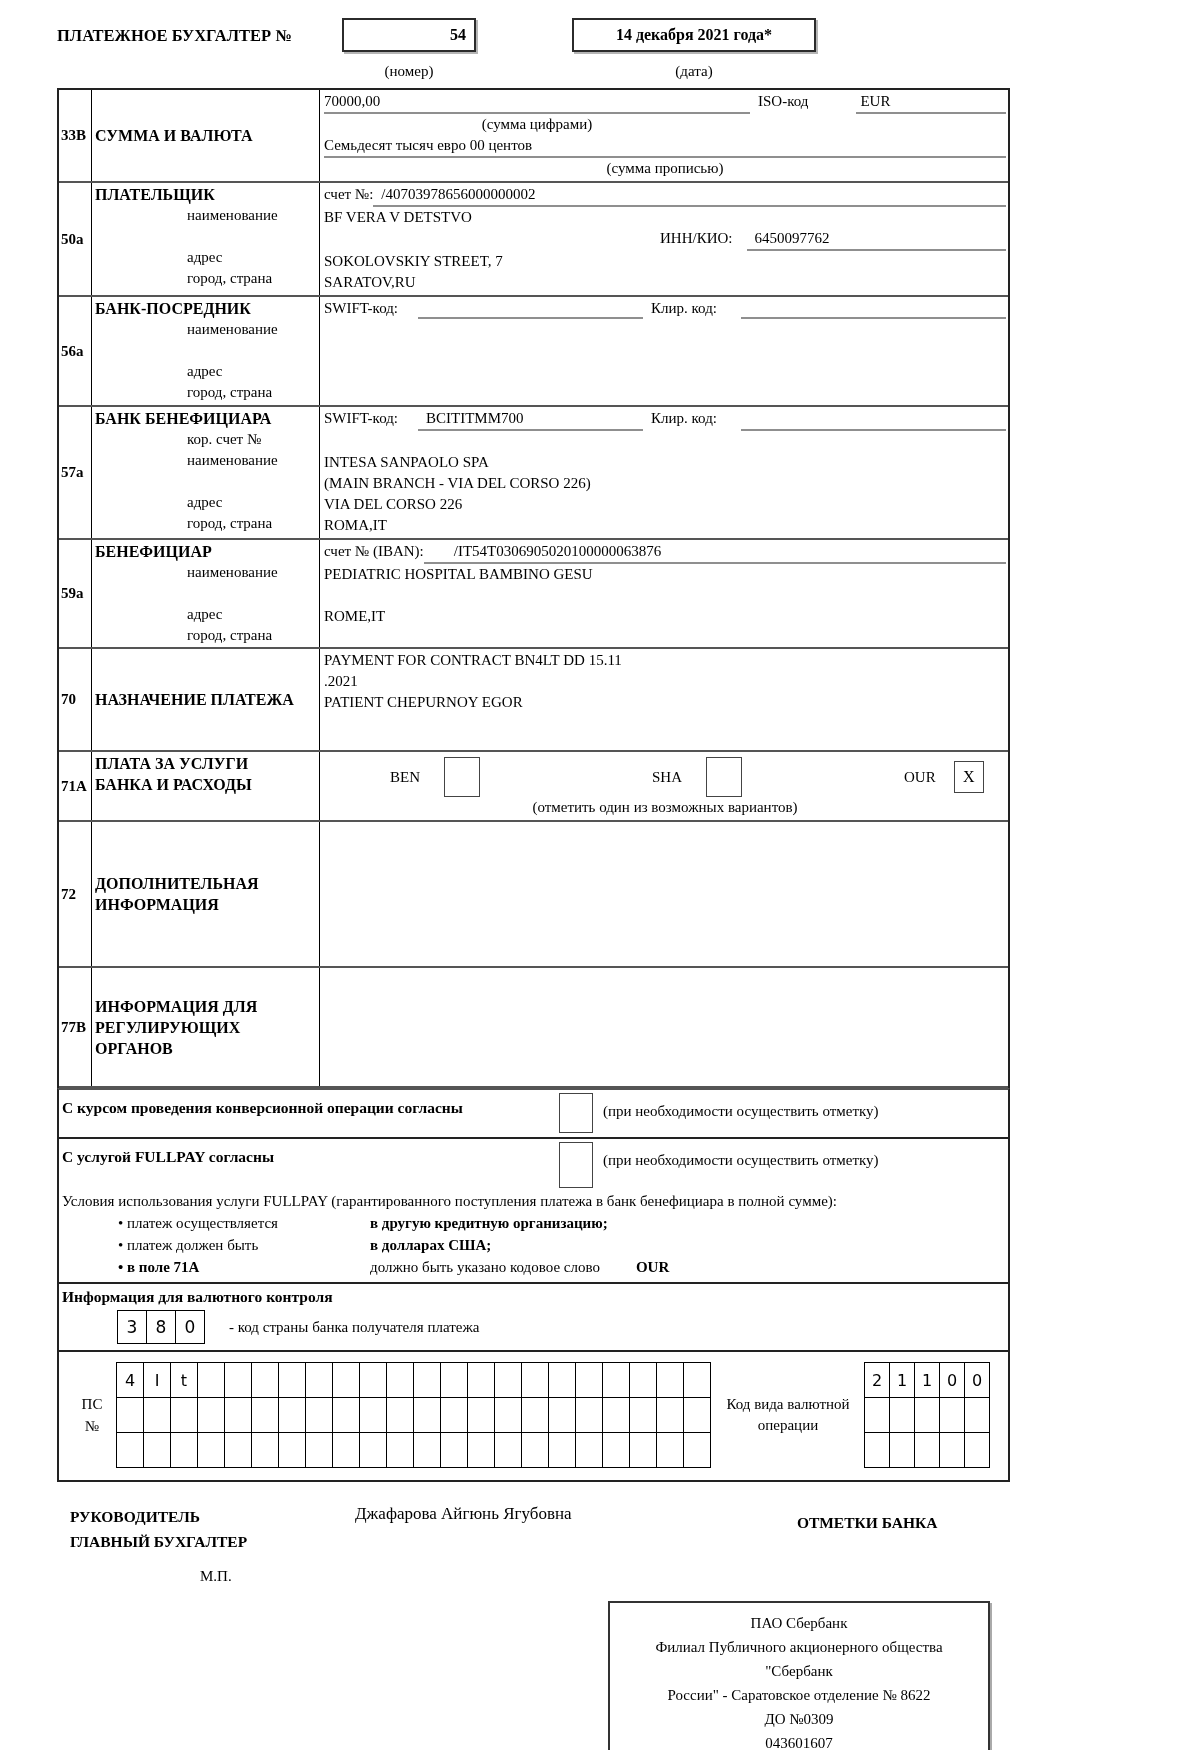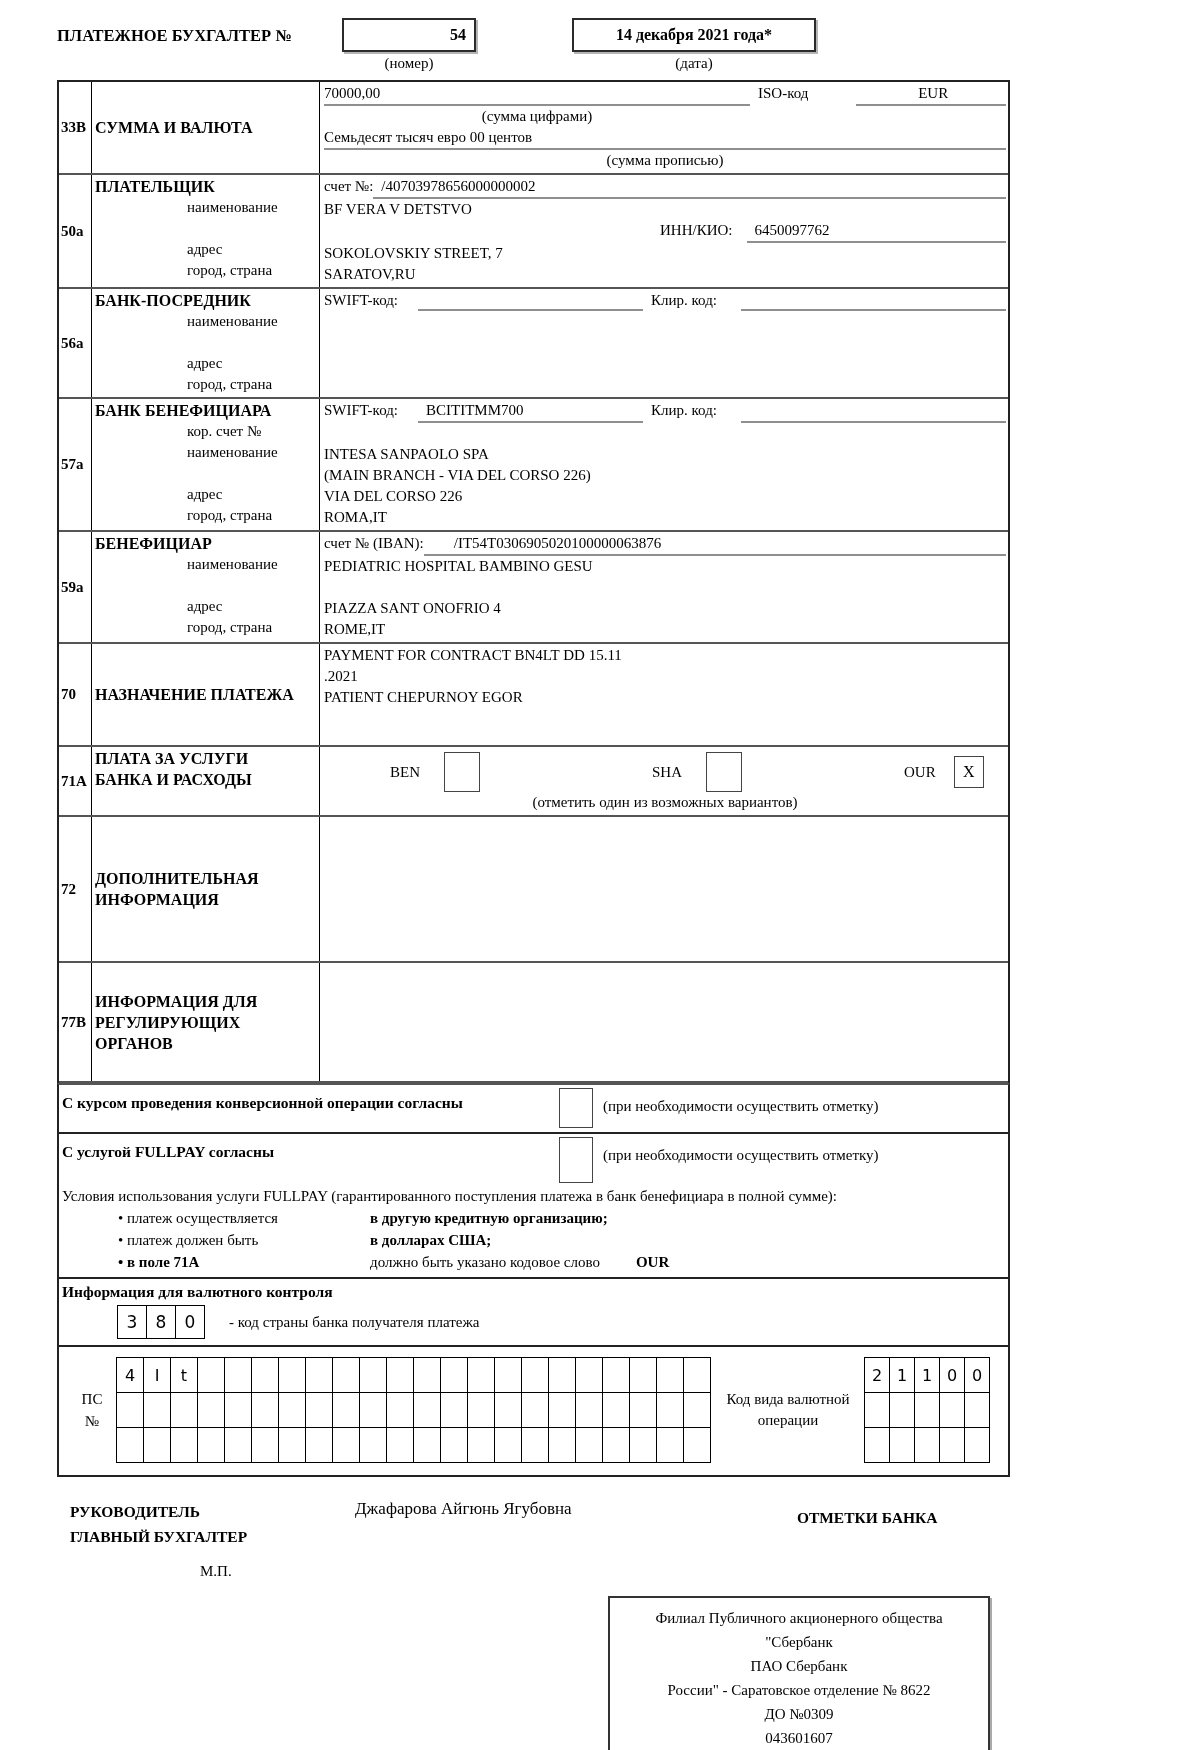--- a/index.html
+++ b/index.html
@@ -14,21 +14,21 @@
 
   
   .header-row { display:flex; align-items:flex-start; margin-bottom:8px; }
   .header-title { font-weight:bold; font-size:16.5px; padding-top:8px; width:285px; }
   .hbox-group { display:flex; flex-direction:column; }
   .hbox { border:2px solid #2b2b2b; box-shadow:2px 2px 0 #b5b5b5; height:34px;
           display:flex; align-items:center; font-weight:bold; font-size:16px; background:#fff; }
   .number-box { width:134px; justify-content:flex-end; padding-right:8px; }
   .date-group { margin-left:96px; }
   .date-box { width:244px; justify-content:center; }
-  .box-caption { text-align:center; margin-top:3px; font-size:15px; }
+  .box-caption { text-align:center; margin-top:11px; font-size:15px; }
 
   
   .doc-table { border:2px solid #222; border-bottom:none; width:953px; }
   .trow { display:flex; border-bottom:2px solid #555; }
   .code-col { width:16px; min-width:33px; border-right:1px solid #000; font-weight:bold;
               display:flex; align-items:center; padding-left:2px; font-size:15px; }
   .label-col { width:228px; min-width:228px; border-right:1px solid #000; padding:1px 2px 1px 3px; }
   .label-col.centered { display:flex; flex-direction:column; justify-content:center; }
   .value-col { flex:1; min-width:0; padding:1px 2px 2px 4px; }
   .sec-title { font-weight:bold; font-size:16px; line-height:21px; min-height:21px; }
@@ -39,21 +39,21 @@
   .underlined { border-bottom:2px solid #8f8f8f; }
   .caption { text-align:center; line-height:21px; min-height:21px; }
   .u-w225 { width:225px; border-bottom:2px solid #8f8f8f; }
   .ml8 { margin-left:8px; } .ml14 { margin-left:14px; } .ml20 { margin-left:20px; }
   .ml24 { margin-left:24px; } .ml30 { padding-left:30px; } .lead8 { padding-left:8px; }
   .sp336 { width:336px; }
 
   .amount-top { display:flex; }
   .amount-left { width:426px; }
   .amount-right { flex:1; padding-left:8px; }
-  .iso-value { margin-left:48px; padding-left:4px;text-align:center; }
+  .iso-value { margin-left:48px; padding-left:4px; }
 
   .row-70 { min-height:103px; }
   .row-71A { min-height:60px; }
   .row-72 { min-height:146px; }
   .row-77B { min-height:120px; }
 
   .charges-line { display:flex; align-items:center; padding:4px 0 0 66px; }
   .checkbox { border:1px solid #444; width:36px; height:40px; display:inline-flex;
               align-items:center; justify-content:center; font-size:16px; }
   .checkbox.small { width:30px; height:32px; }
@@ -251,23 +251,20 @@
       </div>
       <div class="value-col">
         <div class="vline">
           <span>счет № (IBAN):</span>
           <span class="fill underlined ml30">/IT54T0306905020100000063876</span>
         </div>
         <div class="vline">
             <span>PEDIATRIC HOSPITAL BAMBINO GESU</span>
           </div>
         <div class="vline"></div>
-        <div class="vline">
-            <span>PIAZZA SANT ONOFRIO 4</span>
-          </div>
         <div class="vline">
             <span>ROME,IT</span>
           </div>
       </div>
     </div>
 
     <div class="trow row-70">
       <div class="code-col">70</div>
       <div class="label-col centered">
           <div class="sec-title">НАЗНАЧЕНИЕ ПЛАТЕЖА</div>
@@ -486,21 +483,21 @@
     <div class="sign-labels">
       <div>РУКОВОДИТЕЛЬ</div>
       <div>ГЛАВНЫЙ БУХГАЛТЕР</div>
     </div>
     <div class="sign-name">Джафарова Айгюнь Ягубовна</div>
     <div class="bank-marks">ОТМЕТКИ БАНКА</div>
   </div>
   <div class="mp">М.П.</div>
 
   <div class="stamp-box">
+    <div>ПАО Сбербанк</div>
     <div>Филиал Публичного акционерного общества "Сбербанк</div>
-    <div>ПАО Сбербанк</div>
     <div>России" - Саратовское отделение № 8622</div>
     <div>ДО №0309</div>
     <div>043601607</div>
 
   </div>
 
 </div>
 
 </body></html>

